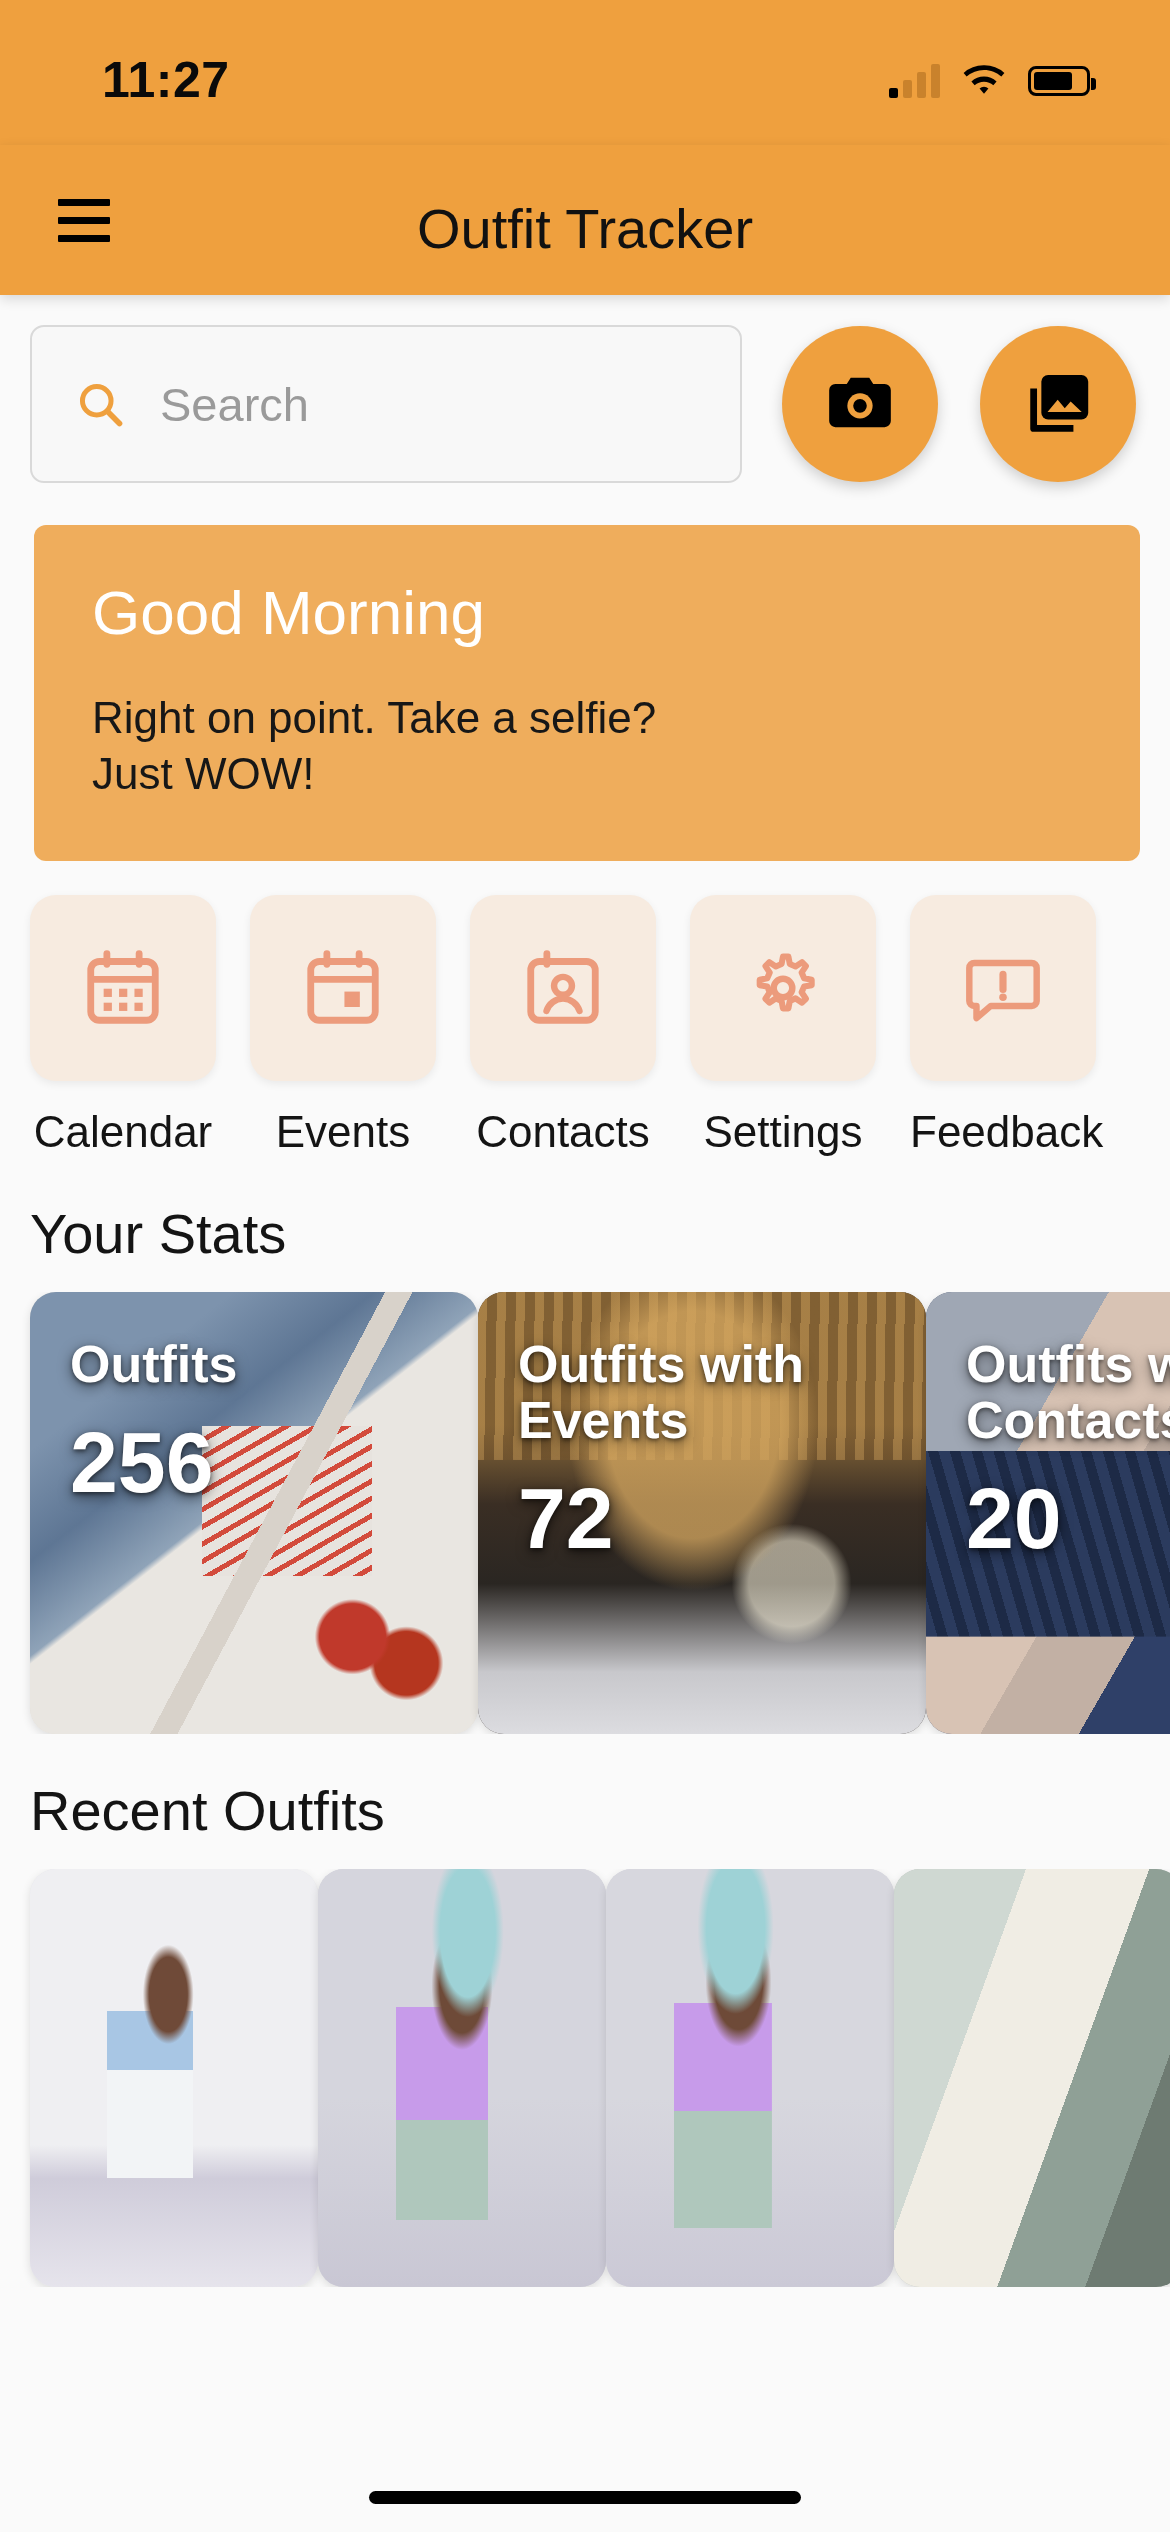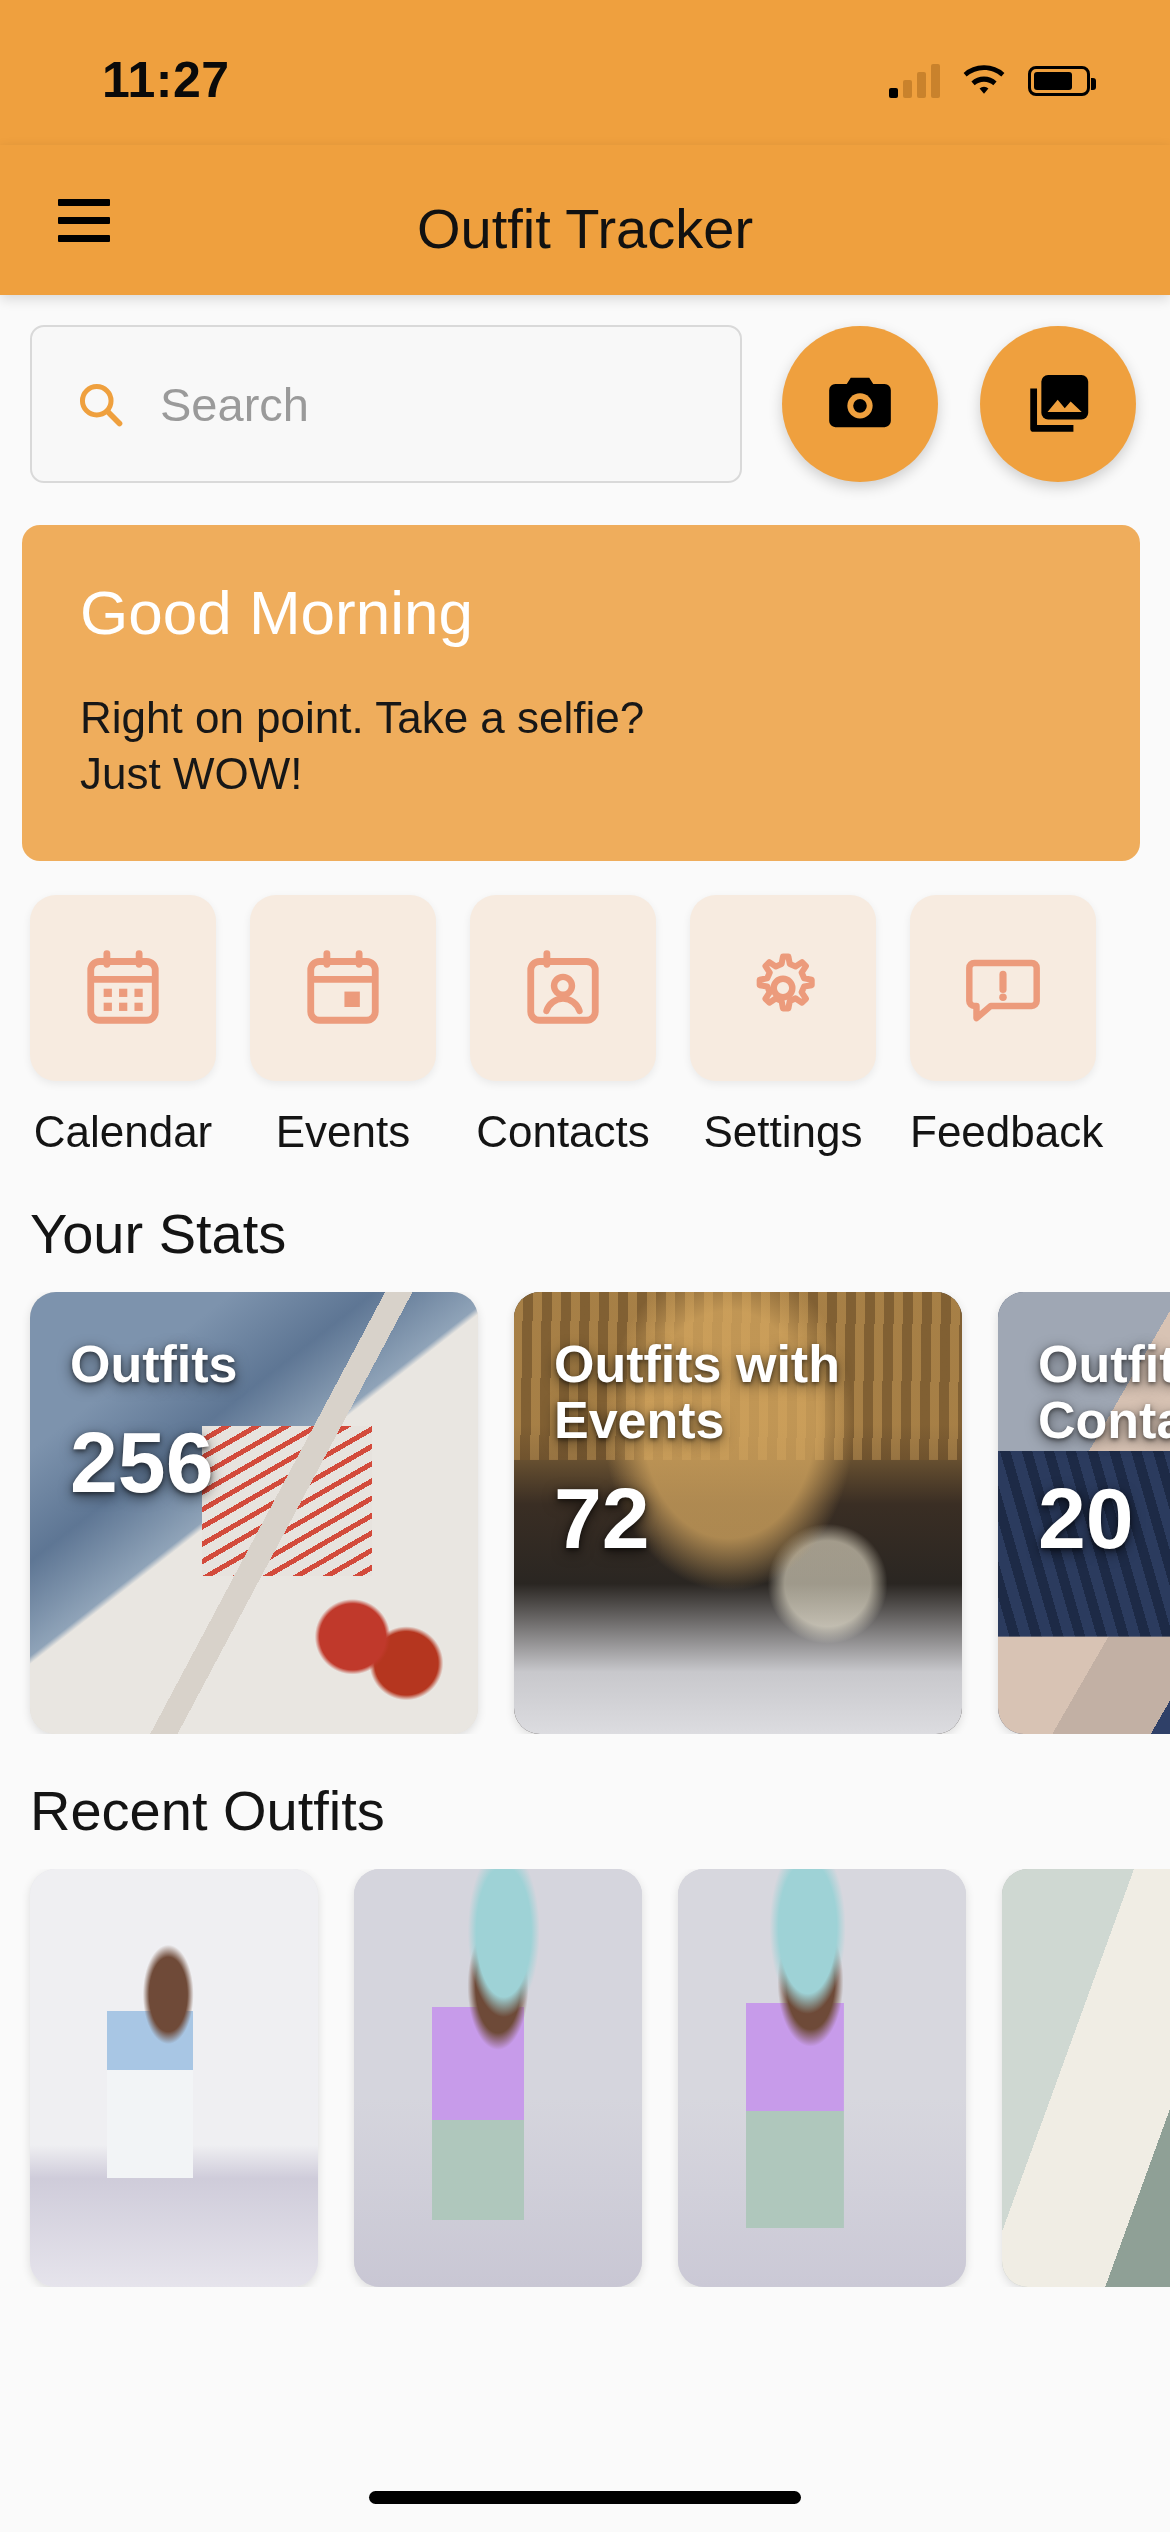--- a/index.html
+++ b/index.html
@@ -57,42 +57,42 @@
   .search-ph{ font-size:47px; color:#9A9A9A;}
   .fabs{ display:flex; gap:42px; margin-left:40px; }
   .fab{
     width:156px; height:156px; border-radius:50%;
     background:#EFA03E; display:flex; align-items:center; justify-content:center;
     box-shadow:0 5px 14px rgba(0,0,0,.18); cursor:pointer; flex:none;
   }
 
   
   .greeting{
-    margin:42px 30px 0 22px; background:#EFAD5C; border-radius:18px;
+    margin:42px 30px 0 34px; background:#EFAD5C; border-radius:12px;
     padding:52px 58px 58px 58px;
   }
   .greet-title{ font-size:62px; color:#FFFFFF; margin-bottom:42px; }
   .greet-line{ font-size:44px; color:#171717; line-height:1.28; }
 
   
   .quickrow{
     display:flex; gap:34px; padding:34px 30px 0 30px; overflow:hidden;
   }
   .quick{ width:186px; flex:none; }
   .quick-tile{
     width:186px; height:186px; background:#F7EBE0; border-radius:26px;
     display:flex; align-items:center; justify-content:center;
     box-shadow:0 3px 8px rgba(0,0,0,.07);
   }
   .quick-label{ text-align:center; font-size:44px; color:#141414; margin-top:26px; white-space:nowrap;}
 
   
   .section-title{ font-size:56px; color:#141414; padding:44px 30px 26px 30px; }
 
-  .hscroll{ display:flex; gap:36px; padding:0 30px; overflow:hidden; }
+  .hscroll{ display:flex; padding:0 30px; overflow:hidden; }
 
   .statcard{
     width:448px; height:442px; flex:none; border-radius:26px; overflow:hidden;
     position:relative; box-shadow:0 3px 10px rgba(0,0,0,.12);
   }
   .statcard .bg{ position:absolute; inset:0; }
   .statcard .txt{
     position:absolute; left:40px; top:44px; right:24px;
     color:#fff; font-weight:bold;
     text-shadow:0 4px 14px rgba(0,0,0,.55), 0 2px 4px rgba(0,0,0,.5);

